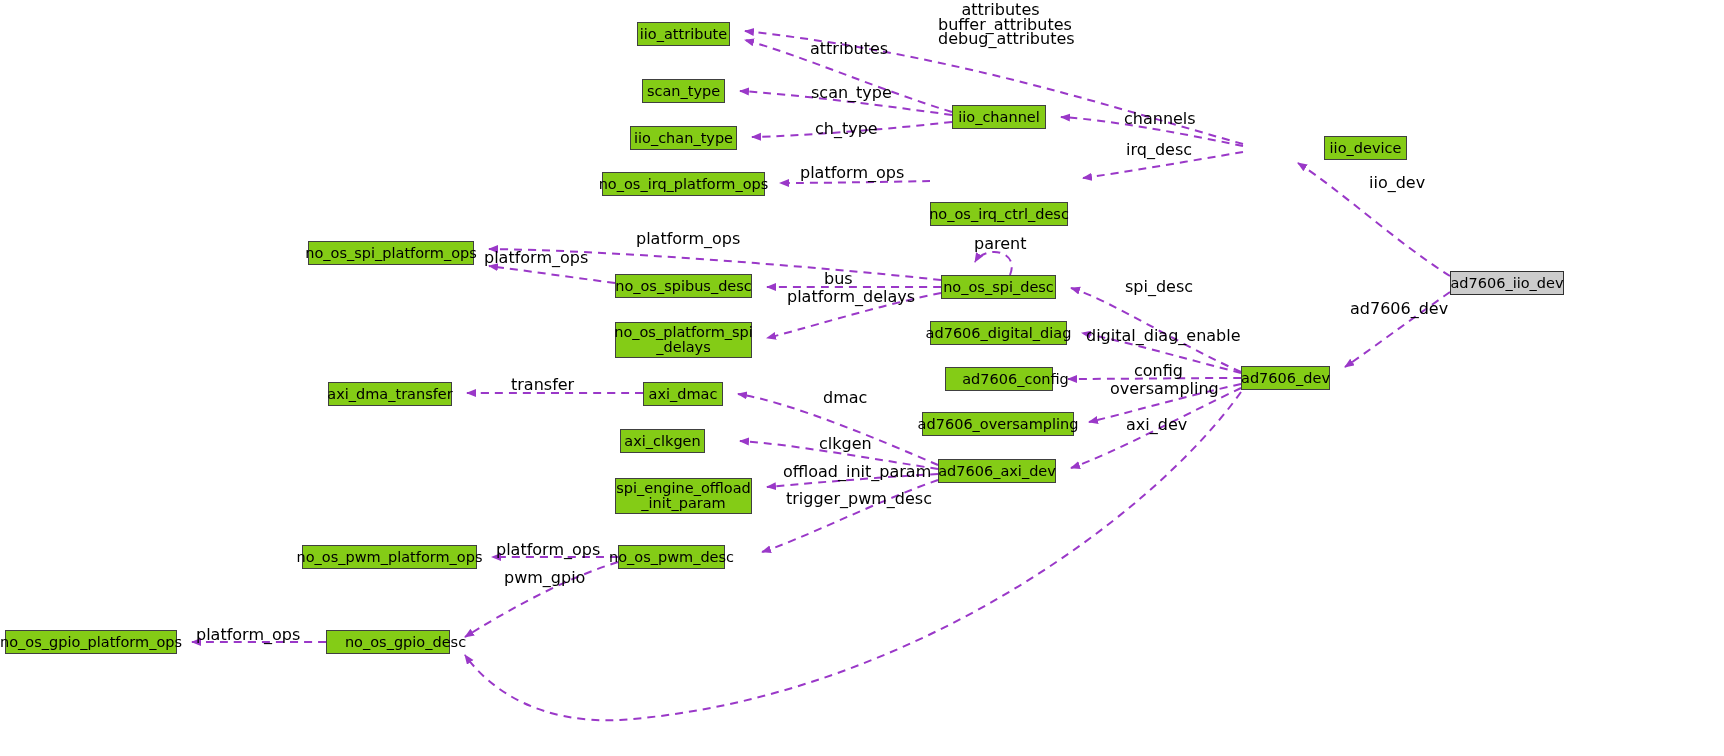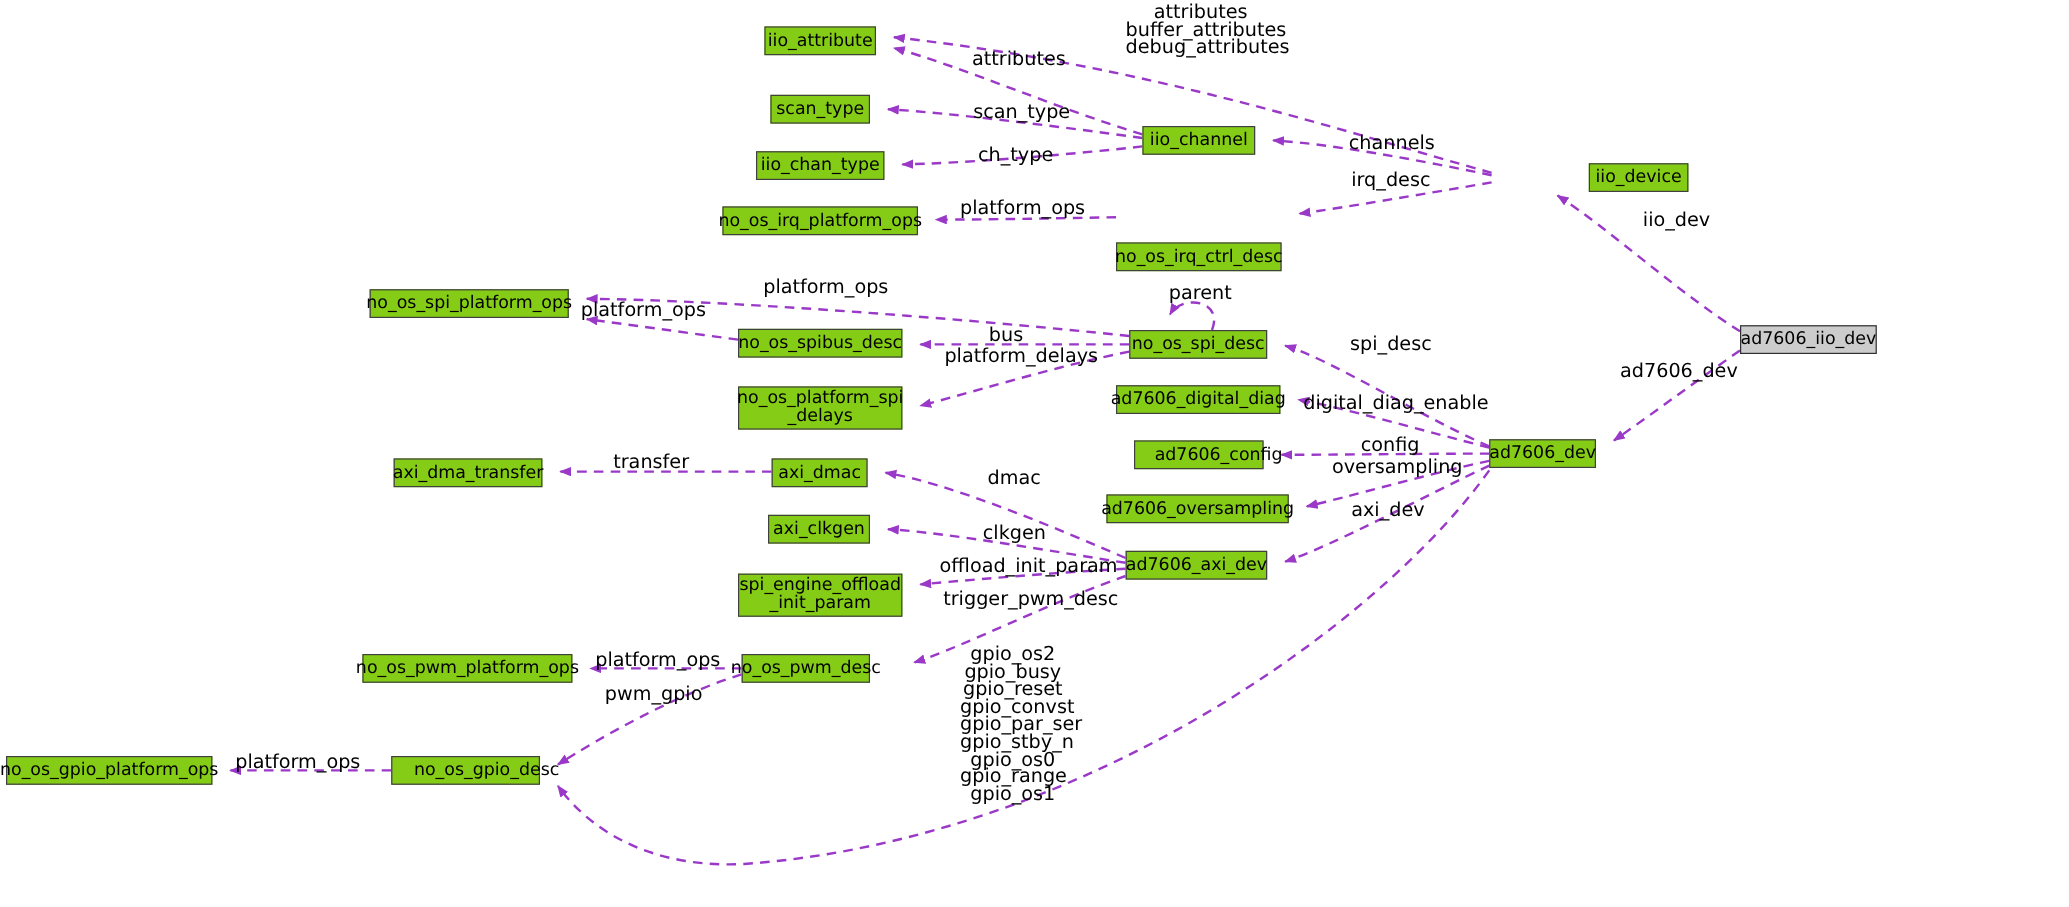--- a/index.html
+++ b/index.html
@@ -119,21 +119,21 @@
     <div class="node" style="left: 615px; top: 274px; width: 137px; height: 24px;">no_os_spibus_desc</div>
     <div class="node" style="left: 615px; top: 322px; width: 137px; height: 36px;">no_os_platform_spi
 _delays</div>
     <div class="node" style="left: 941px; top: 275px; width: 115px; height: 24px;">no_os_spi_desc</div>
     <div class="node" style="left: 930px; top: 321px; width: 137px; height: 24px;">ad7606_digital_diag</div>
     <div class="node" style="left: 945px; top: 367px; width: 108px; height: 24px; padding-left: 33px;">ad7606_config</div>
     <div class="node" style="left: 922px; top: 412px; width: 152px; height: 24px;">ad7606_oversampling</div>
     <div class="node" style="left: 1241px; top: 366px; width: 89px; height: 24px;">ad7606_dev</div>
     <div class="node" style="left: 328px; top: 382px; width: 124px; height: 24px;">axi_dma_transfer</div>
     <div class="node" style="left: 643px; top: 382px; width: 80px; height: 24px;">axi_dmac</div>
-    <div class="node" style="left: 640px; top: 429px; width: 85px; height: 24px;">axi_clkgen</div>
+    <div class="node" style="left: 620px; top: 429px; width: 85px; height: 24px;">axi_clkgen</div>
     <div class="node" style="left: 615px; top: 478px; width: 137px; height: 36px;">spi_engine_offload
 _init_param</div>
     <div class="node" style="left: 938px; top: 459px; width: 118px; height: 24px;">ad7606_axi_dev</div>
     <div class="node" style="left: 302px; top: 545px; width: 175px; height: 24px;">no_os_pwm_platform_ops</div>
     <div class="node" style="left: 618px; top: 545px; width: 107px; height: 24px;">no_os_pwm_desc</div>
     <div class="node" style="left: 5px; top: 630px; width: 172px; height: 24px;">no_os_gpio_platform_ops</div>
     <div class="node" style="left: 326px; top: 630px; width: 124px; height: 24px; padding-left: 35px;">no_os_gpio_desc</div>
     <div class="elabel multi" style="left: 938px; top: 3px; width: 125px;">attributes
 buffer_attributes
 debug_attributes</div>
@@ -155,23 +155,14 @@
     <div class="elabel" style="left: 1110px; top: 382px; width: 92px;">oversampling</div>
     <div class="elabel" style="left: 1350px; top: 302px; width: 85px;">ad7606_dev</div>
     <div class="elabel" style="left: 511px; top: 378px; width: 57px;">transfer</div>
     <div class="elabel" style="left: 823px; top: 391px; width: 42px;">dmac</div>
     <div class="elabel" style="left: 819px; top: 437px; width: 49px;">clkgen</div>
     <div class="elabel" style="left: 1126px; top: 418px; width: 56px;">axi_dev</div>
     <div class="elabel" style="left: 783px; top: 465px; width: 126px;">offload_init_param</div>
     <div class="elabel" style="left: 786px; top: 492px; width: 120px;">trigger_pwm_desc</div>
     <div class="elabel" style="left: 496px; top: 543px; width: 90px;">platform_ops</div>
     <div class="elabel" style="left: 504px; top: 571px; width: 72px;">pwm_gpio</div>
-    <div class="elabel multi" style="left: 800px; top: 538px; width: 88px;">gpio_os2
-gpio_busy
-gpio_reset
-gpio_convst
-gpio_par_ser
-gpio_stby_n
-gpio_os0
-gpio_range
-gpio_os1</div>
     <div class="elabel" style="left: 196px; top: 628px; width: 90px;">platform_ops</div>
   </div>
 
 </body></html>

